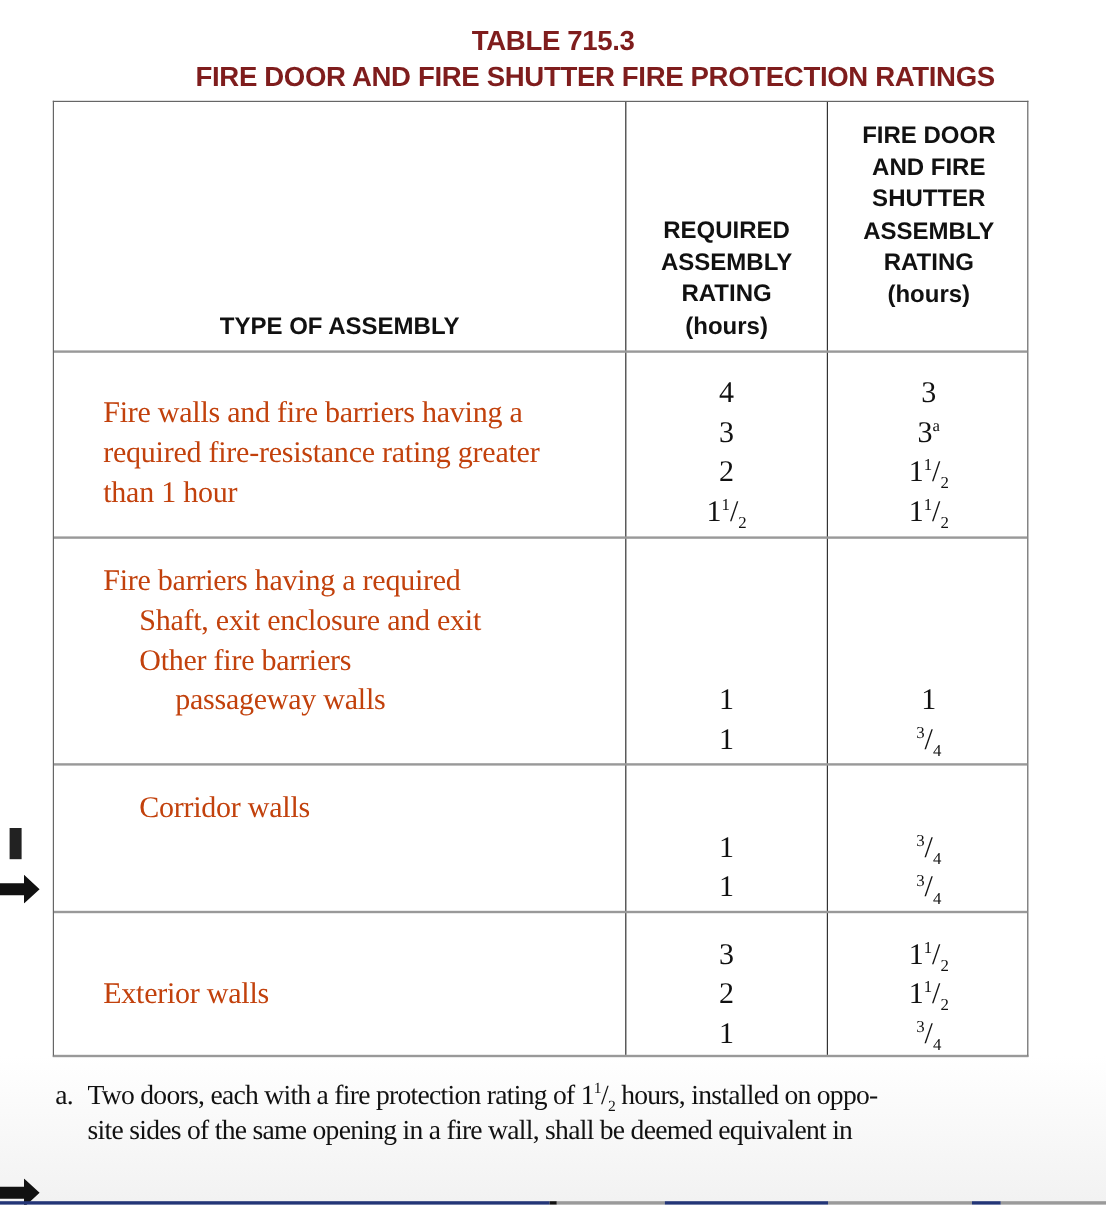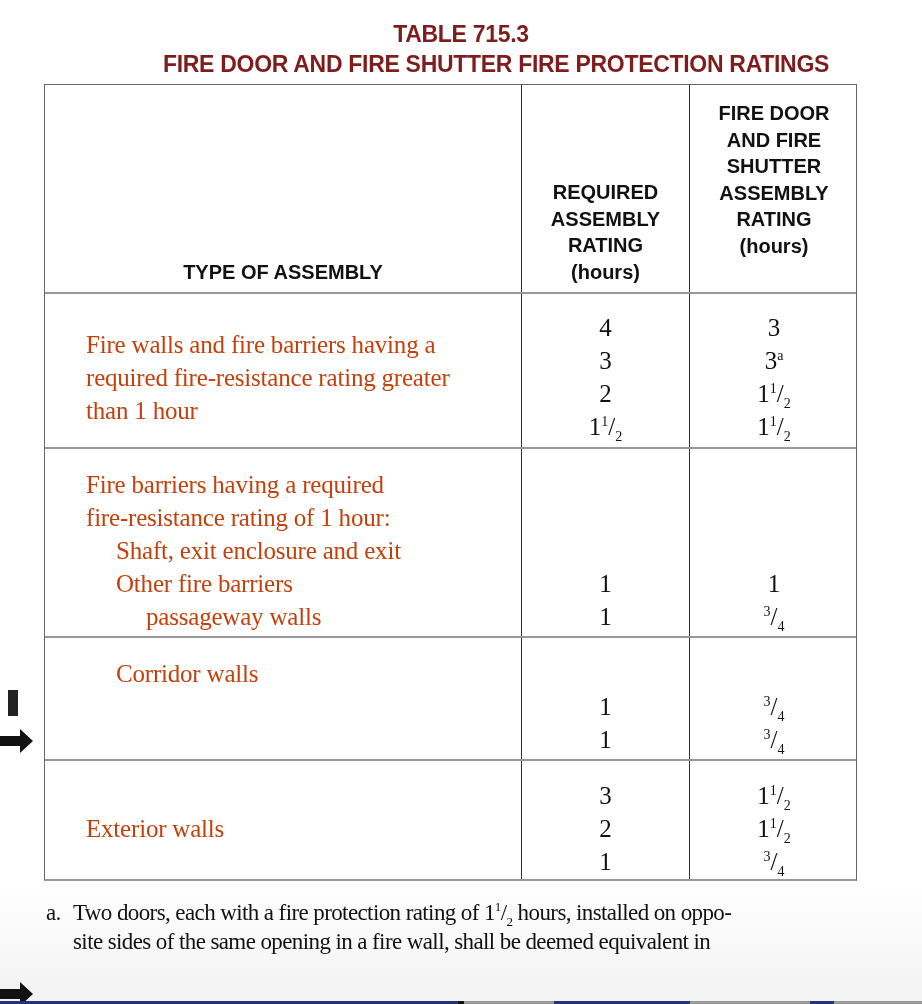--- a/index.html
+++ b/index.html
@@ -126,21 +126,20 @@
   </div>
   <div class="num-col col-min" style="top:226px">
     <span class="ln"><span>3</span></span>
     <span class="ln"><span>3</span><sup class="s">a</sup></span>
     <span class="ln"><span>1</span><sup class="s">1</sup>/<sub class="s">2</sub></span>
     <span class="ln"><span>1</span><sup class="s">1</sup>/<sub class="s">2</sub></span>
   </div>
 
   <div class="cell-text" style="top:383px">
     <span class="ln">Fire barriers having a required</span>
-    <span class="ln">fire-resistance rating of 1 hour:</span>
     <span class="ln ind1">Shaft, exit enclosure and exit</span>
     <span class="ln ind1">Other fire barriers</span>
     <span class="ln ind2">passageway walls</span>
   </div>
   <div class="num-col col-req" style="top:482px">
     <span class="ln">1</span>
     <span class="ln">1</span>
   </div>
   <div class="num-col col-min" style="top:482px">
     <span class="ln"><span>1</span></span>

